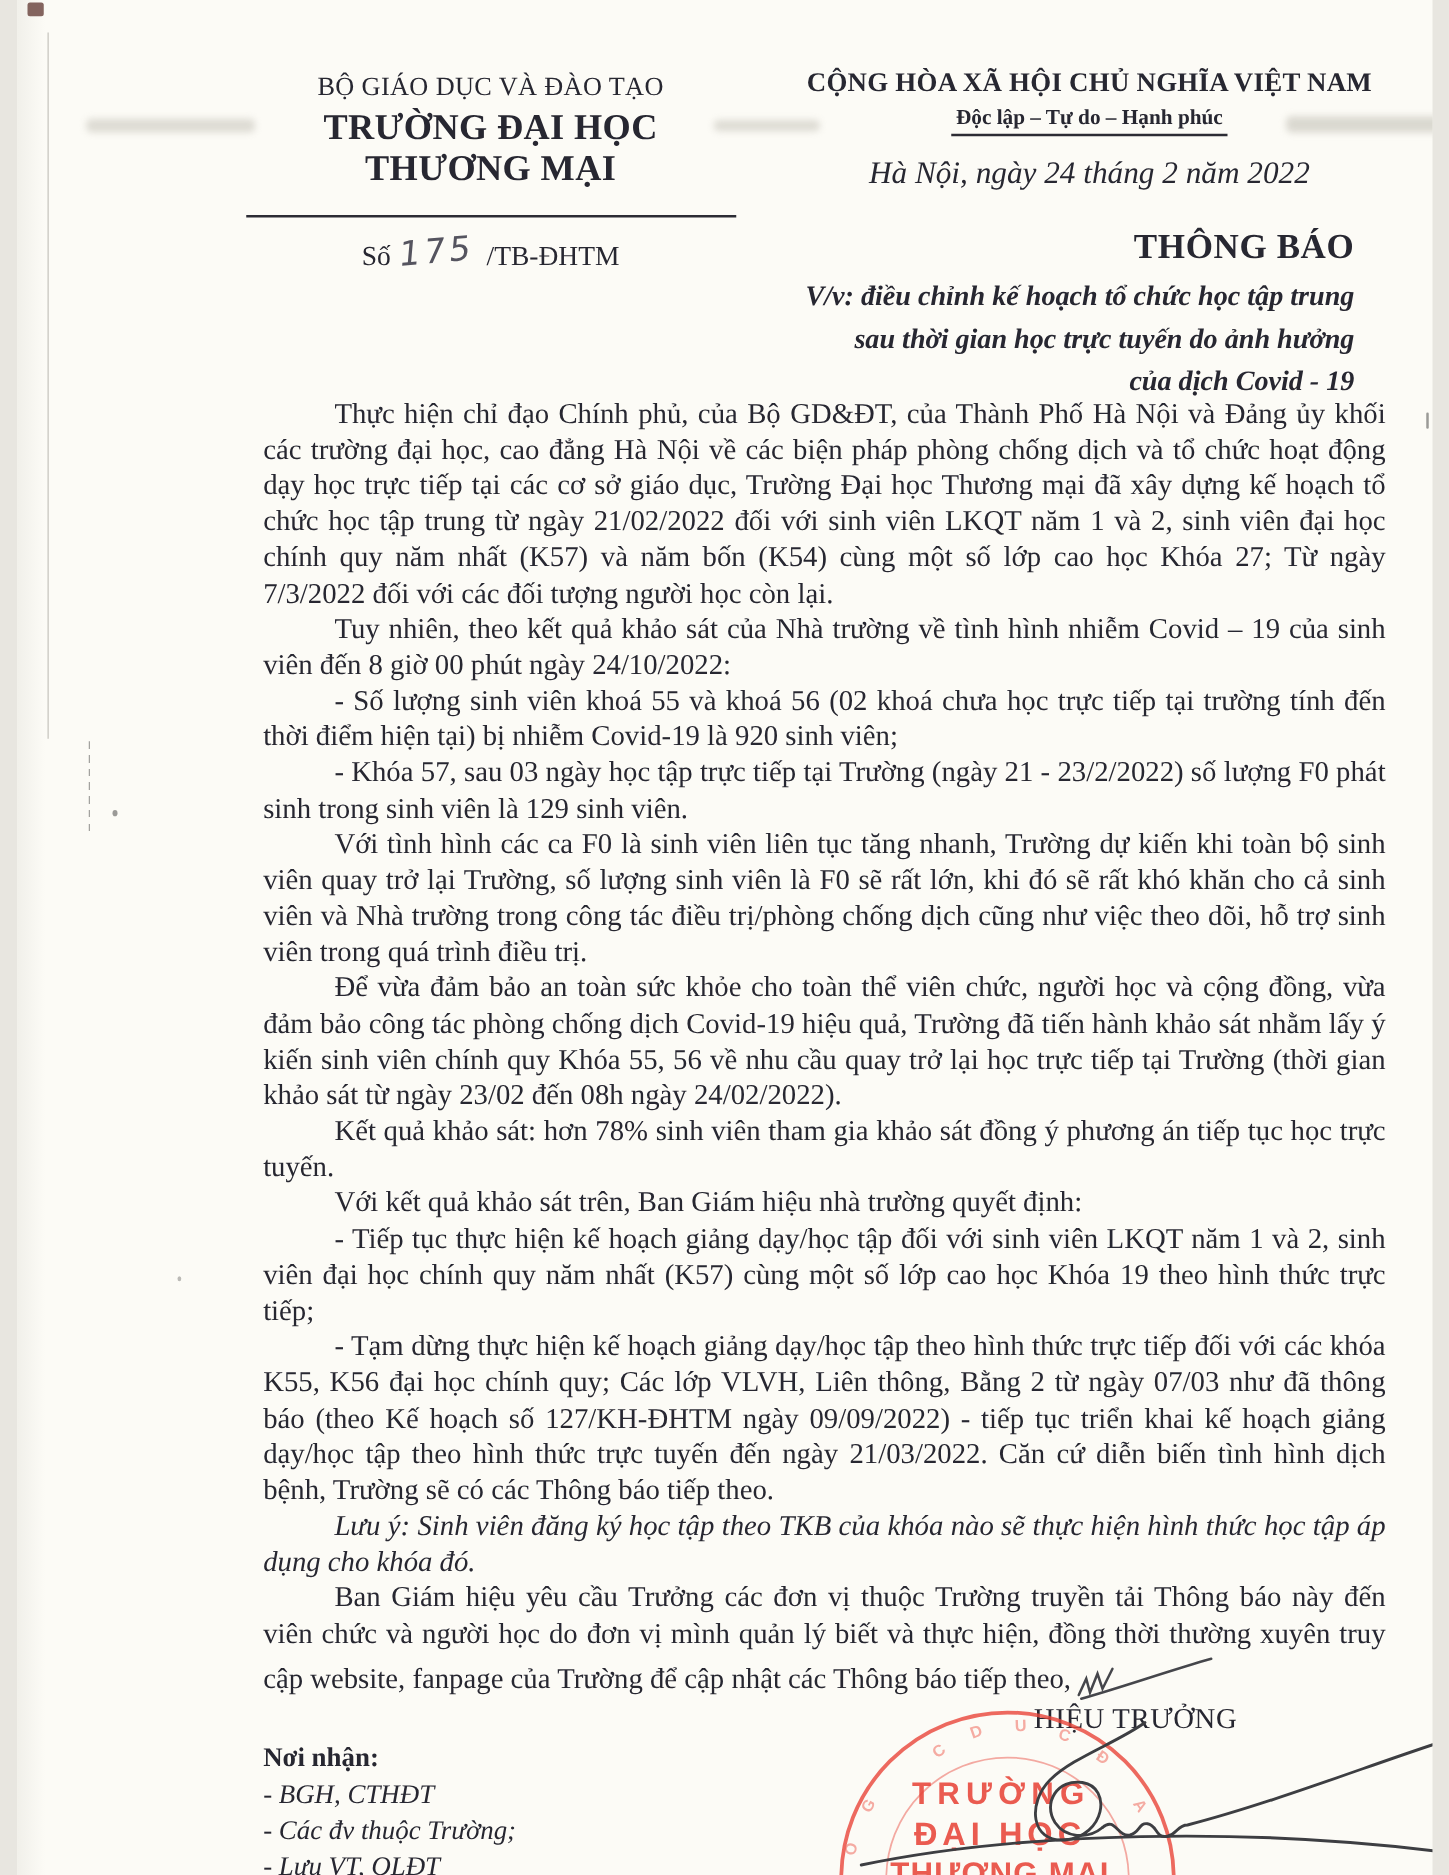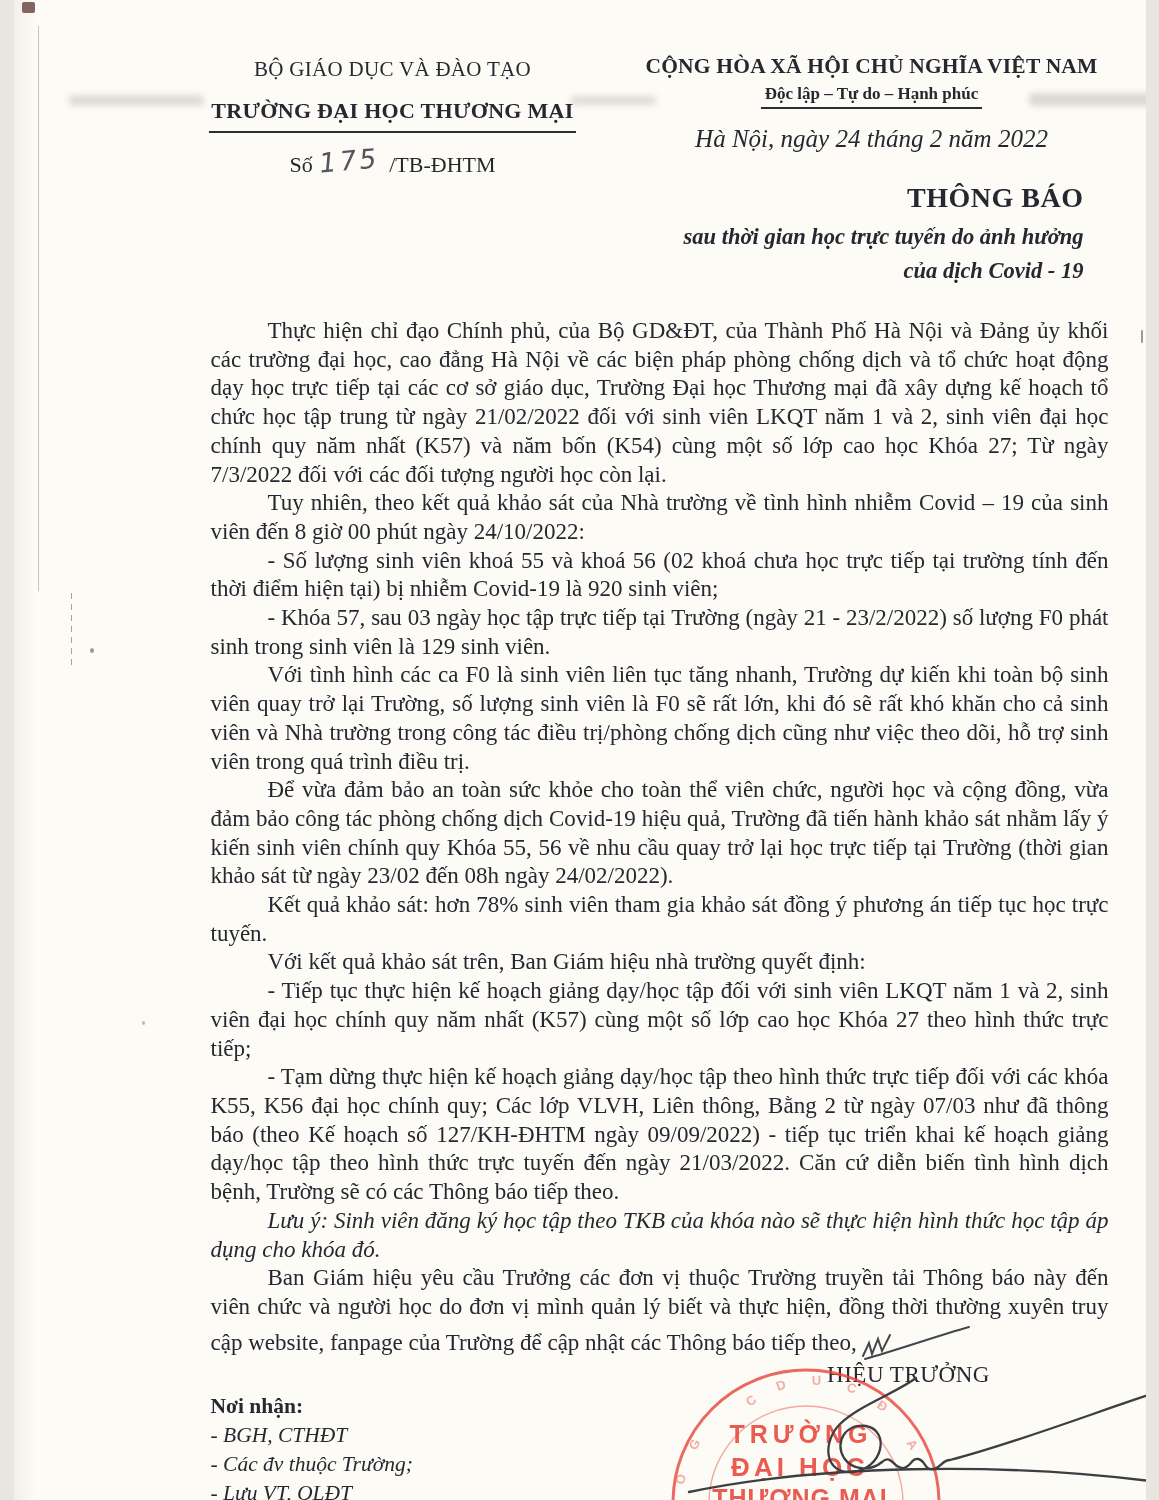--- a/index.html
+++ b/index.html
@@ -14,22 +14,22 @@
   }
   
   .page::before{
     content:"";position:absolute;left:0;top:0;width:22px;height:100%;
     background:linear-gradient(90deg,#f1f0ea,#fcfbf6);pointer-events:none;
   }
   .abs{position:absolute;}
   
   .hdr-left{left:183px;top:57px;width:392px;text-align:center;}
   .hdr-left .l1{font-size:21px;letter-spacing:.3px;}
-  .hdr-left .l2{display:inline-block;font-size:22px;font-weight:bold;letter-spacing:.3px;
-                border-bottom:2px solid #2c2c34;padding:0 2px 7px;margin-top:16px;}
+  .hdr-left .l2{display:inline-block;font-size:29px;font-weight:bold;letter-spacing:.3px;
+                border-bottom:2px solid #2c2c34;padding:0 2px 20px;margin-top:4px;}
   .doc-number{margin-top:14px;font-size:22px;text-align:center;}
   .handwritten-num{
     display:inline-block;font-family:"DejaVu Sans",sans-serif;font-size:27px;
     color:#55545f;transform:rotate(-5deg) skewX(-10deg);
     letter-spacing:3px;position:relative;top:-2px;margin:0 10px 0 6px;
   }
   .hdr-right{left:608px;top:54px;width:500px;text-align:center;}
   .hdr-right .l1{font-size:21.5px;font-weight:bold;letter-spacing:.2px;}
   .hdr-right .l2{display:inline-block;font-size:17px;font-weight:bold;
                  border-bottom:2px solid #2c2c34;padding:0 4px 3px;margin-top:5px;}
@@ -95,35 +95,36 @@
 
   <div class="abs hdr-right">
     <div class="l1">CỘNG HÒA XÃ HỘI CHỦ NGHĨA VIỆT NAM</div>
     <div><span class="l2">Độc lập – Tự do – Hạnh phúc</span></div>
     <div class="dateline">Hà Nội, ngày 24 tháng 2 năm 2022</div>
   </div>
 
   <div class="abs title-block">
     <div class="doc-title">THÔNG BÁO</div>
     <div class="subtitle">
+      <div>V/v: điều chỉnh  kế hoạch tổ chức học tập trung</div>
       <div>sau thời gian học trực tuyến do ảnh hưởng</div>
       <div>của dịch Covid - 19</div>
     </div>
   </div>
 
   <div class="abs body-text">
     <p>Thực hiện chỉ đạo Chính phủ, của Bộ GD&amp;ĐT, của Thành Phố Hà Nội và Đảng ủy khối các trường đại học, cao đẳng Hà Nội về các biện pháp phòng chống dịch và tổ chức hoạt động dạy học trực tiếp tại các cơ sở giáo dục, Trường Đại học Thương mại đã xây dựng kế hoạch tổ chức học tập trung từ ngày 21/02/2022 đối với sinh viên LKQT năm 1 và 2, sinh viên đại học chính quy năm nhất (K57) và năm bốn (K54) cùng một số lớp cao học Khóa 27; Từ ngày 7/3/2022 đối với các đối tượng người học còn lại.</p>
     <p>Tuy nhiên, theo kết quả khảo sát của Nhà trường về tình hình nhiễm Covid – 19 của sinh viên đến 8 giờ 00 phút ngày 24/10/2022:</p>
     <p>- Số lượng sinh viên khoá 55 và khoá 56 (02 khoá chưa học trực tiếp tại trường tính đến thời điểm hiện tại) bị nhiễm Covid-19 là 920 sinh viên;</p>
     <p>- Khóa 57, sau 03 ngày học tập trực tiếp tại Trường (ngày 21 - 23/2/2022) số lượng F0 phát sinh trong sinh viên là 129 sinh viên.</p>
     <p>Với tình hình các ca F0 là sinh viên liên tục tăng nhanh, Trường dự kiến khi toàn bộ sinh viên quay trở lại Trường, số lượng sinh viên là F0 sẽ rất lớn, khi đó sẽ rất khó khăn cho cả sinh viên và Nhà trường trong công tác điều trị/phòng chống dịch cũng như việc theo dõi, hỗ trợ sinh viên trong quá trình điều trị.</p>
     <p>Để vừa đảm bảo an toàn sức khỏe cho toàn thể viên chức, người học và cộng đồng, vừa đảm bảo công tác phòng chống dịch Covid-19 hiệu quả, Trường đã tiến hành khảo sát nhằm lấy ý kiến sinh viên chính quy Khóa 55, 56 về nhu cầu quay trở lại học trực tiếp tại Trường (thời gian khảo sát từ ngày 23/02 đến 08h ngày 24/02/2022).</p>
     <p>Kết quả khảo sát: hơn 78% sinh viên tham gia khảo sát đồng ý phương án tiếp tục học trực tuyến.</p>
     <p>Với kết quả khảo sát trên, Ban Giám hiệu nhà trường quyết định:</p>
-    <p>- Tiếp tục thực hiện kế hoạch giảng dạy/học tập đối với sinh viên LKQT năm 1 và 2, sinh viên đại học chính quy năm nhất (K57) cùng một số lớp cao học Khóa 27 theo hình thức trực tiếp;</p>
+    <p>- Tiếp tục thực hiện kế hoạch giảng dạy/học tập đối với sinh viên LKQT năm 1 và 2, sinh viên đại học chính quy năm nhất (K57) cùng một số lớp cao học Khóa 19 theo hình thức trực tiếp;</p>
     <p>- Tạm dừng thực hiện kế hoạch giảng dạy/học tập theo hình thức trực tiếp đối với các khóa K55, K56 đại học chính quy; Các lớp VLVH, Liên thông, Bằng 2 từ ngày 07/03 như đã thông báo (theo Kế hoạch số 127/KH-ĐHTM ngày 09/09/2022) - tiếp tục triển khai kế hoạch giảng dạy/học tập theo hình thức trực tuyến đến ngày 21/03/2022. Căn cứ diễn biến tình hình dịch bệnh, Trường sẽ có các Thông báo tiếp theo.</p>
     <p class="italic">Lưu ý: Sinh viên đăng ký học tập theo TKB của khóa nào sẽ thực hiện hình thức học tập áp dụng cho khóa đó.</p>
     <p><span>Ban Giám hiệu yêu cầu Trưởng các đơn vị thuộc Trường truyền tải Thông báo này đến viên chức và người học do đơn vị mình quản lý biết và thực hiện, đồng thời thường xuyên truy cập website, fanpage của Trường để cập nhật các Thông báo tiếp theo,</span><svg class="flourish-inline" width="112" height="42" viewBox="0 0 112 42">
           <g fill="none" stroke="#45464b" stroke-width="2" stroke-linecap="round">
             <path d="M4,34 l6,-13 l3,11 l6,-15 l4,12 l8,-16"></path>
             <path d="M6,37 C38,28 78,14 110,5"></path>
           </g>
         </svg></p>
   </div>
 

